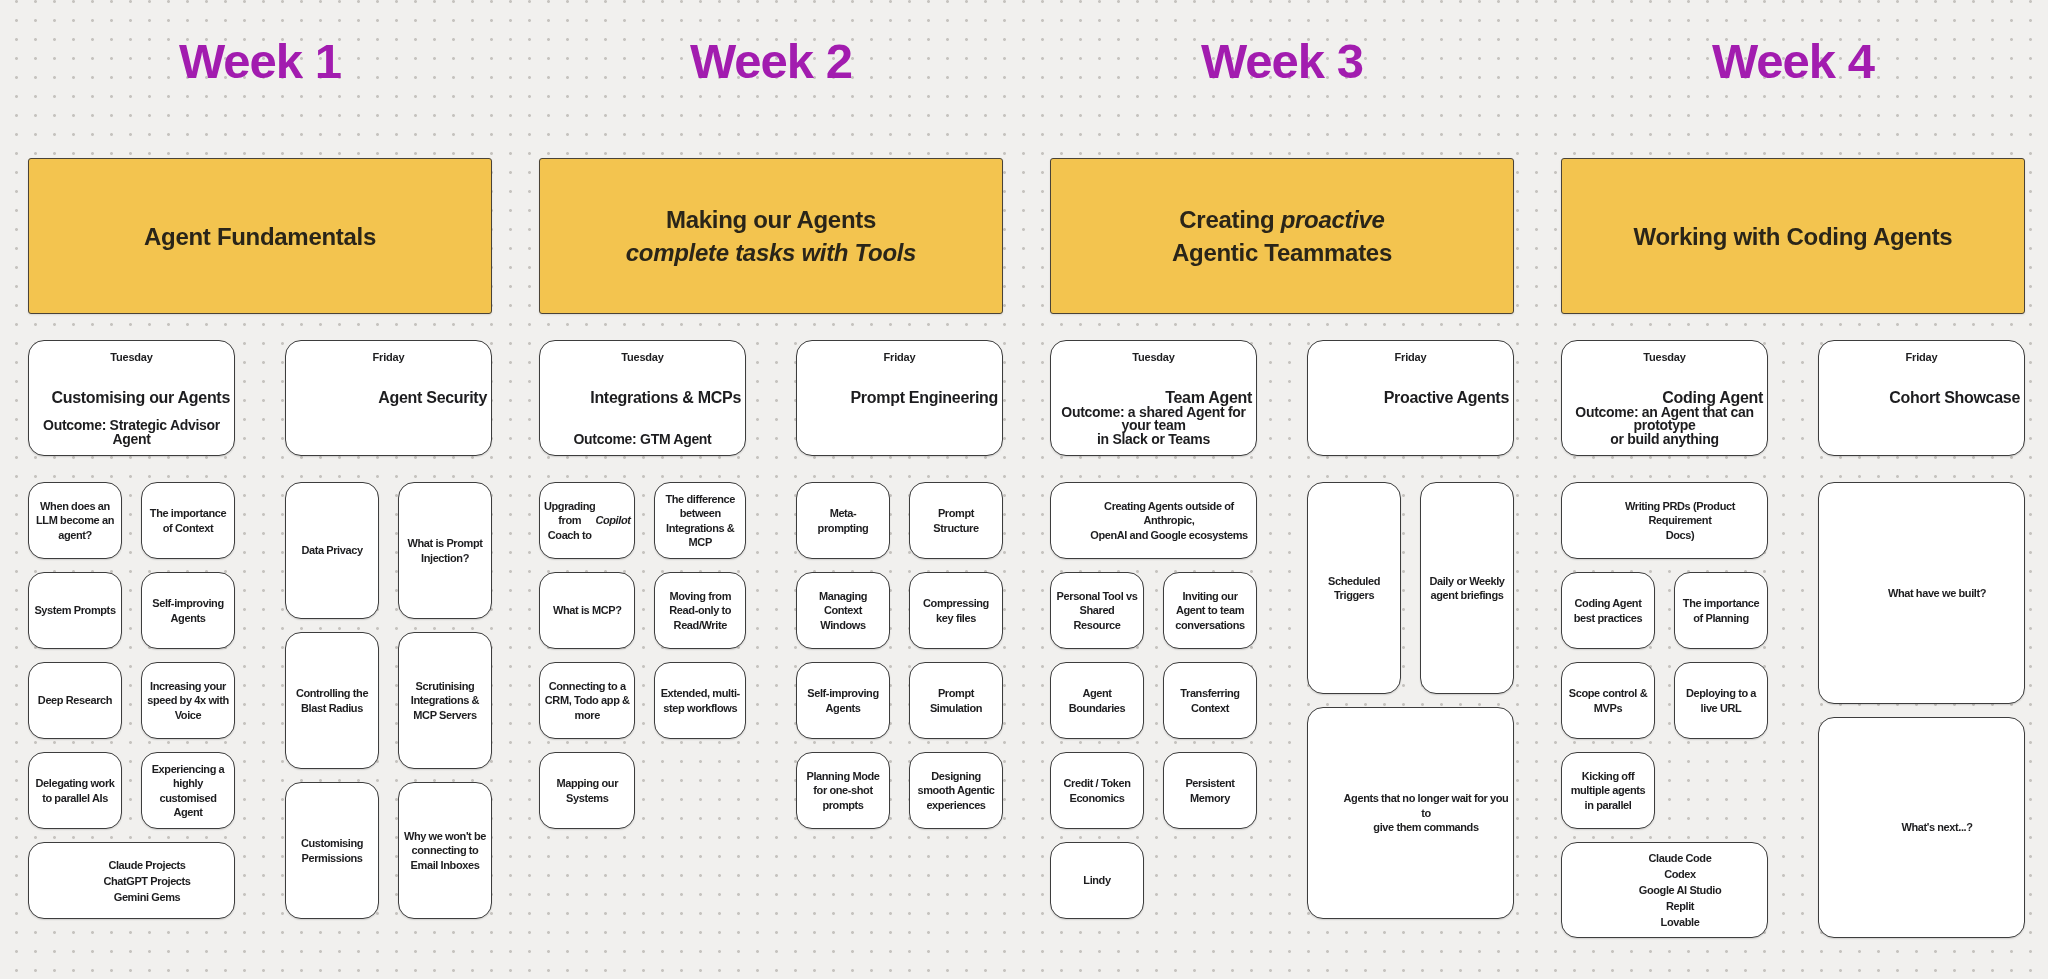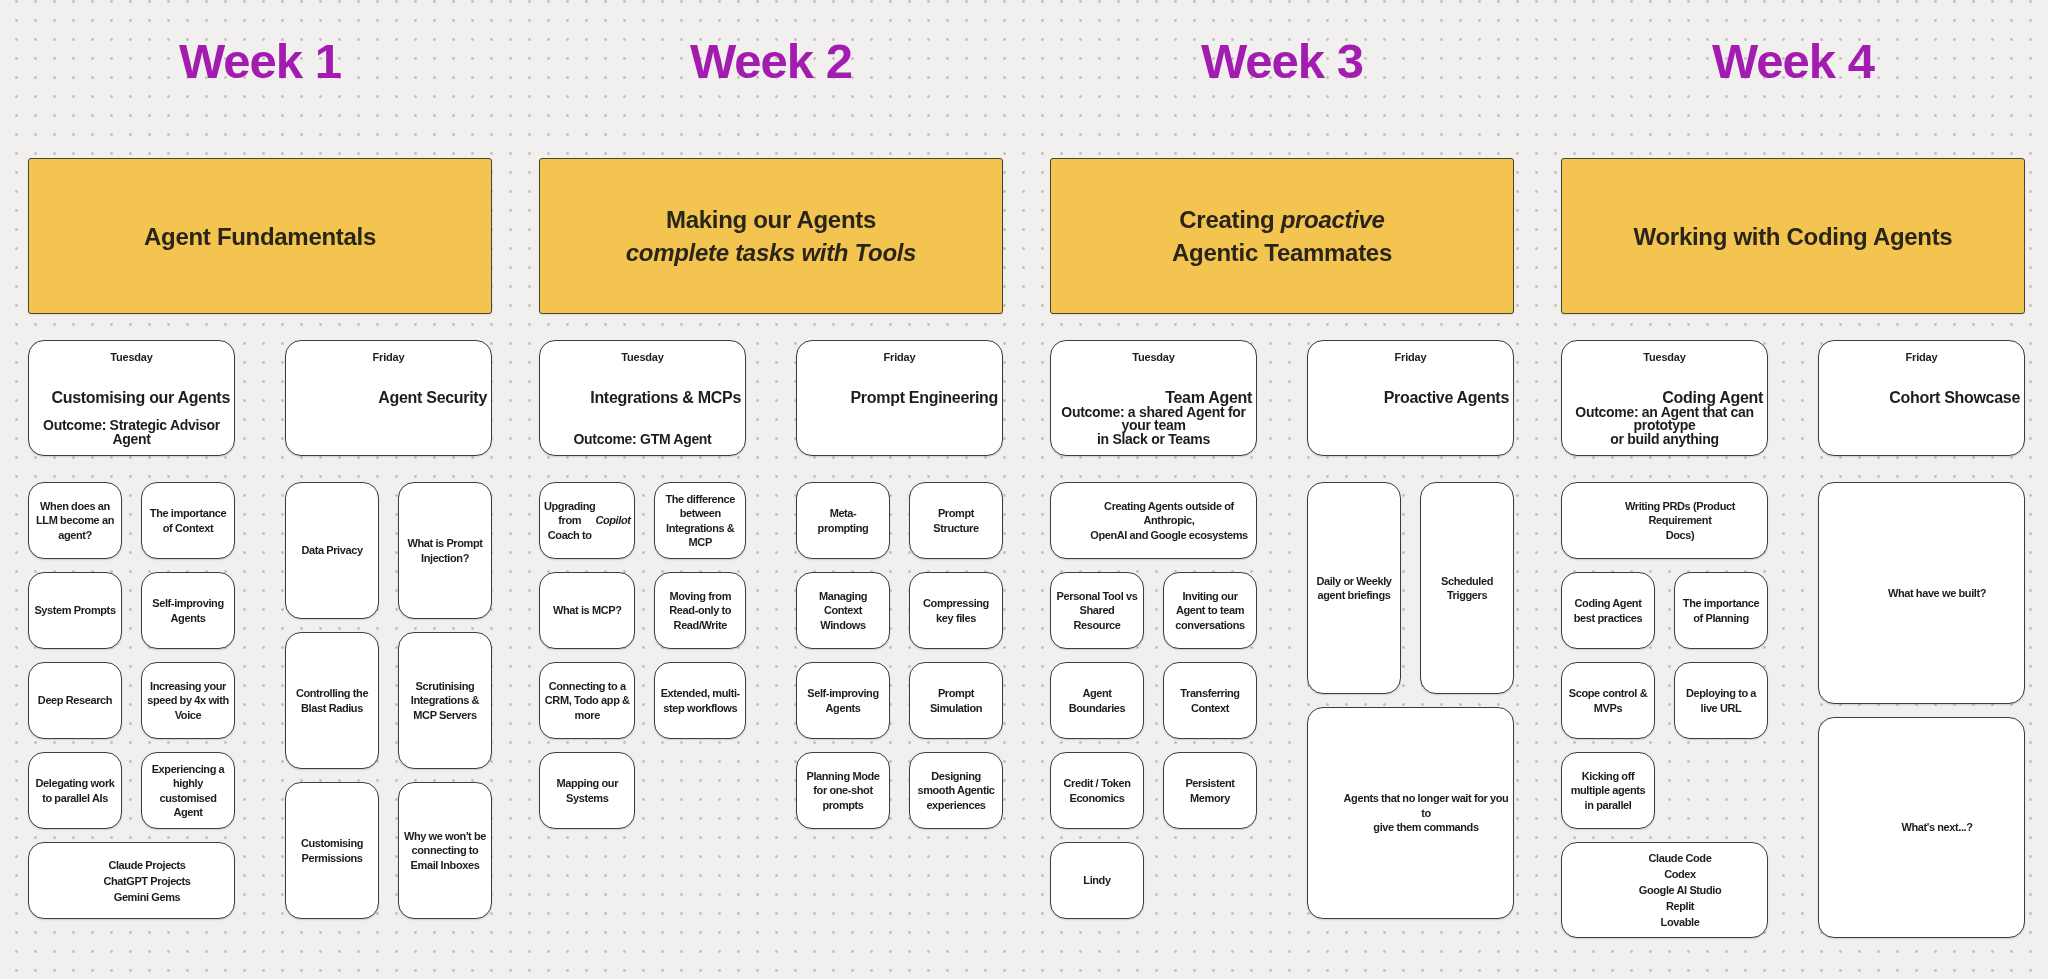--- a/index.html
+++ b/index.html
@@ -177,22 +177,22 @@
 OpenAI and Google ecosystems</div>
         <div class="card topic">Personal Tool vs Shared Resource</div>
         <div class="card topic">Inviting our Agent to team conversations</div>
         <div class="card topic">Agent Boundaries</div>
         <div class="card topic">Transferring Context</div>
         <div class="card topic">Credit / Token Economics</div>
         <div class="card topic">Persistent Memory</div>
         <div class="card topic">Lindy</div>
       </div>
       <div class="subcol">
+        <div class="card topic">Scheduled Triggers</div>
         <div class="card topic">Daily or Weekly agent briefings</div>
-        <div class="card topic">Scheduled Triggers</div>
         <div class="card topic wide">Agents that no longer wait for you to
 give them commands</div>
       </div>
     </div>
   </section>
 
   <section class="week">
     <h1 class="week-title">Week 4</h1>
     <div class="theme">
       <div>Working with Coding Agents</div>

